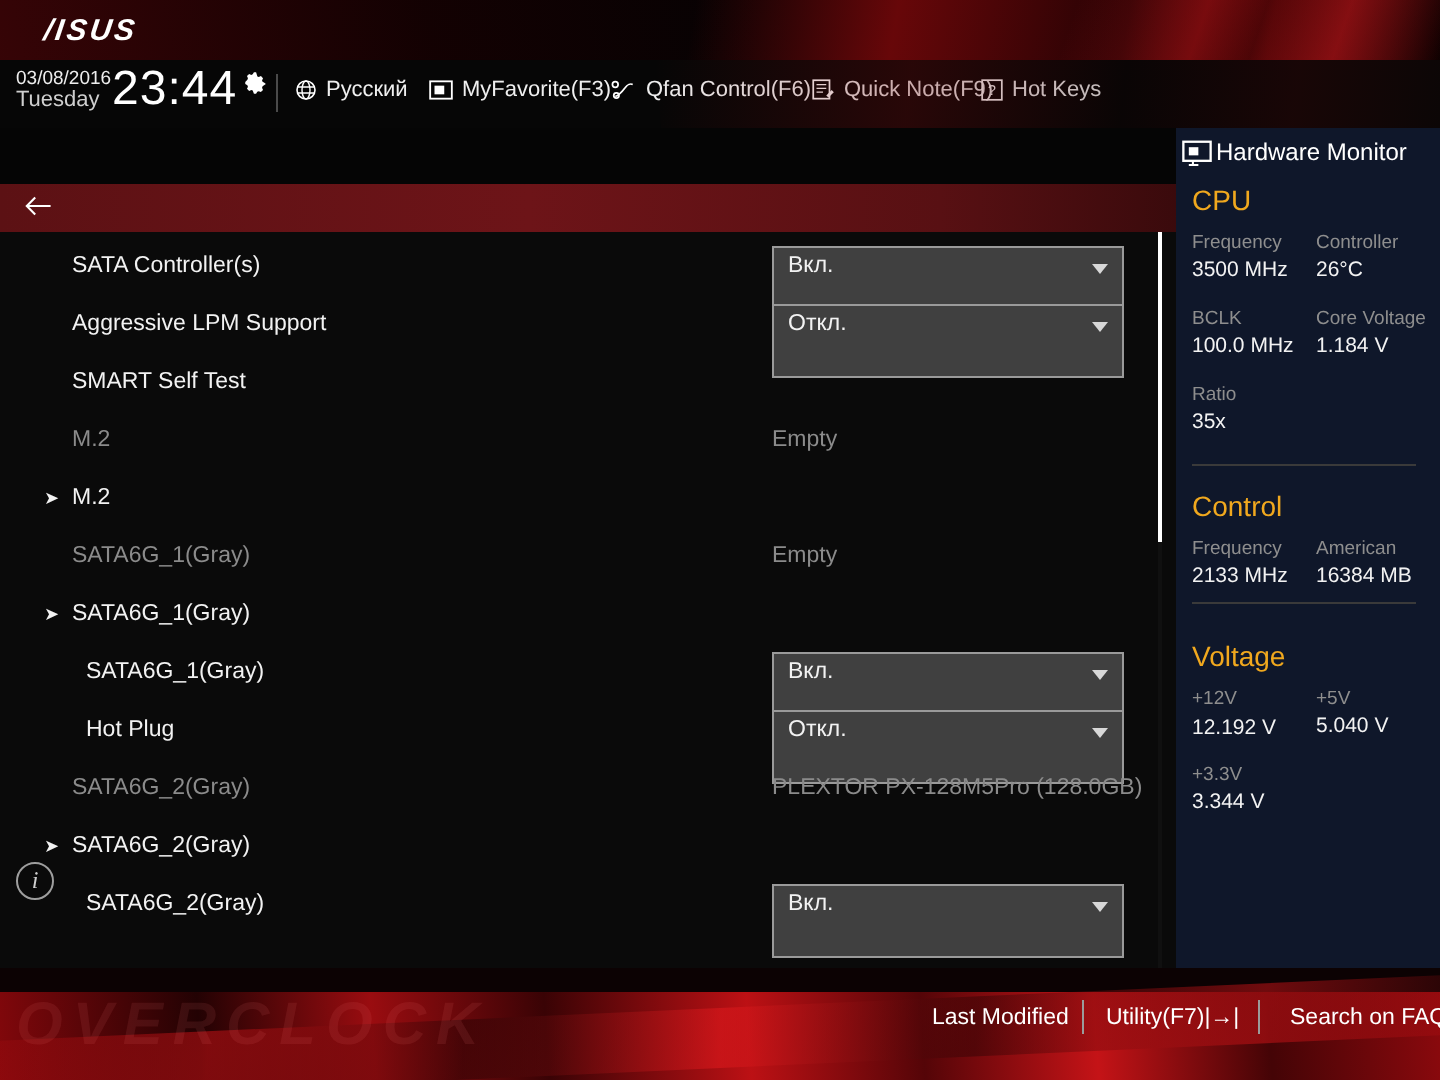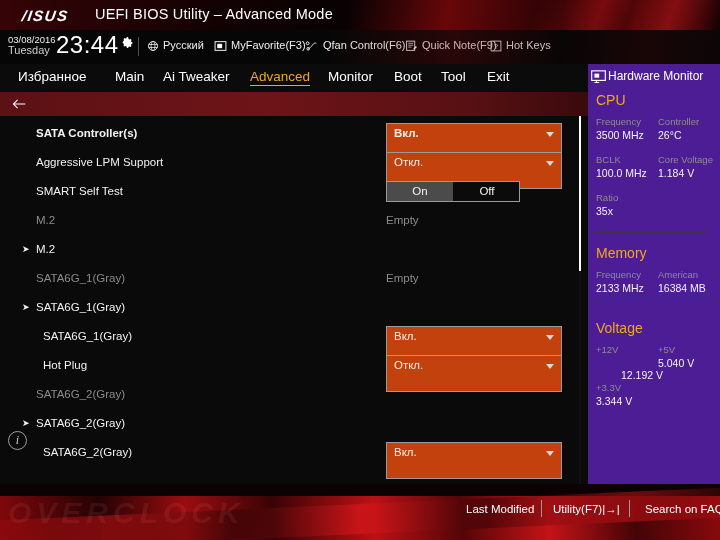--- a/index.html
+++ b/index.html
@@ -73,41 +73,41 @@
   .panel { position: absolute; left: 0; top: 116px; width: 588px; height: 368px; background: #0a0a0a; overflow: hidden; }
   .row { position: absolute; left: 0; width: 588px; height: 29px; }
   .row .lbl { position: absolute; top: 7px; font-size: 11.5px; white-space: nowrap; }
   .lbl.white { color: #f2f2f2; }
   .lbl.grey  { color: #8b8b8b; }
   .arrowmark { position: absolute; left: 22px; top: 8px; color: #f2f2f2; font-size: 11px; line-height: 11px; }
   .valtext { position: absolute; left: 386px; top: 7px; font-size: 11.5px; color: #8b8b8b; white-space: nowrap; }
 
   .dd {
     position: absolute; left: 386px; top: 3px; width: 176px; height: 37px;
-    background: #c2410c; border: 1px solid #9a9a9a;
+    background: #404040; border: 1px solid #9a9a9a;
   }
   .dd .v { position: absolute; left: 7px; top: 3px; font-size: 11.5px; color: #f2f2f2; }
   .dd .cv { position: absolute; right: 7px; top: 8px; width: 0; height: 0;
             border-left: 4px solid transparent; border-right: 4px solid transparent; border-top: 5px solid #d8d8d8; }
 
   .toggle { position: absolute; left: 386px; top: 3px; width: 134px; height: 21px; border: 1px solid #9a9a9a; background: #0b0b0b; }
   .toggle .opt { position: absolute; top: 0; height: 19px; width: 66px; font-size: 11.5px; color: #f2f2f2; text-align: center; line-height: 19px; }
   .toggle .opt.on  { left: 0; }
   .toggle .opt.off { left: 67px; }
   .toggle .opt.sel { background: #4b4b4b; }
 
   .pscroll { position: absolute; left: 579px; top: 0; width: 2px; height: 368px; background: #101010; }
   .pscroll i { position: absolute; left: 0; top: 0; width: 2px; height: 155px; background: #ffffff; display: block; }
 
   .infobtn { position: absolute; left: 8px; top: 315px; width: 19px; height: 19px; border: 1.3px solid #9e9e9e;
              border-radius: 50%; color: #cfcfcf; font-size: 12px; font-family: "Liberation Serif", serif;
              font-style: italic; text-align: center; line-height: 17px; }
 
   
-  .hwm { position: absolute; left: 588px; top: 64px; width: 132px; height: 420px; background: #4c1d95; }
+  .hwm { position: absolute; left: 588px; top: 64px; width: 132px; height: 420px; background: #0f172a; }
   .hwm-title { position: absolute; left: 20px; top: 5px; font-size: 12px; color: #fff; }
   .monitor-ic { position: absolute; left: 3px; top: 6px; }
   .sect { position: absolute; left: 8px; font-size: 14px; color: #f0a81e; }
   .mk { position: absolute; font-size: 9.5px; color: #8e8e8e; }
   .mv { position: absolute; font-size: 10.5px; color: #f2f2f2; }
   .hr { position: absolute; left: 8px; width: 112px; height: 1px; background: #3a3a3a; }
 
   
   .botbar { position: absolute; left: 0; top: 484px; width: 720px; height: 56px; overflow: hidden;
             background: #0c0203; }
@@ -124,21 +124,20 @@
   .botsep { position: absolute; top: 500px; width: 1px; height: 17px; background: #9b9b9b; }
   .version { position: absolute; left: 0; top: 519px; width: 720px; text-align: center; font-size: 11px; color: #fff; }
 </style>
 </head>
 <body>
 
 <div id="app">
 
   <div class="titlebar">
     <div class="asus-logo">/ISUS</div>
-    <div class="title-text">UEFI BIOS Utility – Advanced Mode</div>
   </div>
 
   <div class="utilbar">
     <div class="dt">
       <span class="d">03/08/2016</span>
       <span class="w">Tuesday</span>
     </div>
     <div class="clock">23:44</div>
     <span class="gear-ic">
       <svg width="13" height="13" viewBox="0 0 24 24">
@@ -189,61 +188,47 @@
     <div class="uitem" style="left:490px">
       <span class="ic">
         <svg width="12" height="12" viewBox="0 0 22 22">
             <rect x="2" y="2" width="18" height="18" fill="none" stroke="#fff" stroke-width="1.6"></rect>
             <text x="11" y="16" font-size="13" fill="#fff" text-anchor="middle" font-family="Liberation Sans">?</text>
           </svg>
       </span><span>Hot Keys</span>
     </div>
   </div>
 
-  <div class="tabbar">
-    <div class="tab" style="left:18px">Избранное</div>
-    <div class="tab" style="left:115px">Main</div>
-    <div class="tab" style="left:163px">Ai Tweaker</div>
-    <div class="tab active" style="left:250px">Advanced</div>
-    <div class="tab" style="left:328px">Monitor</div>
-    <div class="tab" style="left:394px">Boot</div>
-    <div class="tab" style="left:441px">Tool</div>
-    <div class="tab" style="left:487px">Exit</div>
-  </div>
 
   <div class="crumb">
     <span class="back">
       <svg width="14" height="12" viewBox="0 0 20 14">
           <path d="M8 1L2 7l6 6M2 7h17" fill="none" stroke="#fff" stroke-width="1.5"></path>
         </svg>
     </span>
   </div>
 
   <div class="panel">
     <div id="rows">
-        <div class="row" style="top: 4px; font-weight: bold;">
+        <div class="row" style="top: 4px;">
           <span class="lbl white" style="left: 36px;">SATA Controller(s)</span>
           <div class="dd">
             <span class="v">Вкл.</span>
             <span class="cv"></span>
           </div>
         </div>
         <div class="row" style="top: 33px;">
           <span class="lbl white" style="left: 36px;">Aggressive LPM Support</span>
           <div class="dd">
             <span class="v">Откл.</span>
             <span class="cv"></span>
           </div>
         </div>
         <div class="row" style="top: 62px;">
           <span class="lbl white" style="left: 36px;">SMART Self Test</span>
-          <div class="toggle">
-            <span class="opt on sel">On</span>
-            <span class="opt off">Off</span>
-          </div>
         </div>
         <div class="row" style="top: 91px;">
           <span class="lbl grey" style="left: 36px;">M.2</span>
           <span class="valtext">Empty</span>
         </div>
         <div class="row" style="top: 120px;">
           <span class="arrowmark" style="font-size: 9px;">➤</span>
           <span class="lbl white" style="left: 36px;">M.2</span>
         </div>
         <div class="row" style="top: 149px;">
@@ -263,20 +248,21 @@
         </div>
         <div class="row" style="top: 236px;">
           <span class="lbl white" style="left: 43px;">Hot Plug</span>
           <div class="dd">
             <span class="v">Откл.</span>
             <span class="cv"></span>
           </div>
         </div>
         <div class="row" style="top: 265px;">
           <span class="lbl grey" style="left: 36px;">SATA6G_2(Gray)</span>
+          <span class="valtext">PLEXTOR PX-128M5Pro (128.0GB)</span>
         </div>
         <div class="row" style="top: 294px;">
           <span class="arrowmark" style="font-size: 9px;">➤</span>
           <span class="lbl white" style="left: 36px;">SATA6G_2(Gray)</span>
         </div>
         <div class="row" style="top: 323px;">
           <span class="lbl white" style="left: 43px;">SATA6G_2(Gray)</span>
           <div class="dd">
             <span class="v">Вкл.</span>
             <span class="cv"></span>
@@ -304,29 +290,29 @@
         <div class="mv" style="left: 8px; top: 65px;">3500 MHz</div>
         <div class="mk" style="left: 70px; top: 52px;">Controller</div>
         <div class="mv" style="left: 70px; top: 65px;">26°C</div>
         <div class="mk" style="left: 8px; top: 90px;">BCLK</div>
         <div class="mv" style="left: 8px; top: 103px;">100.0 MHz</div>
         <div class="mk" style="left: 70px; top: 90px;">Core Voltage</div>
         <div class="mv" style="left: 70px; top: 103px;">1.184 V</div>
         <div class="mk" style="left: 8px; top: 128px;">Ratio</div>
         <div class="mv" style="left: 8px; top: 141px;">35x</div>
         <div class="hr" style="top: 168px;"></div>
-        <div class="sect" style="top: 181px;">Memory</div>
+        <div class="sect" style="top: 181px;">Control</div>
         <div class="mk" style="left: 8px; top: 205px;">Frequency</div>
         <div class="mv" style="left: 8px; top: 218px;">2133 MHz</div>
         <div class="mk" style="left: 70px; top: 205px;">American</div>
         <div class="mv" style="left: 70px; top: 218px;">16384 MB</div>
         <div class="hr" style="top: 237px;"></div>
         <div class="sect" style="top: 256px;">Voltage</div>
         <div class="mk" style="left: 8px; top: 280px;">+12V</div>
-        <div class="mv" style="left: 8px; top: 305px; margin-left: 25px;">12.192 V</div>
+        <div class="mv" style="left: 8px; top: 294px;">12.192 V</div>
         <div class="mk" style="left: 70px; top: 280px;">+5V</div>
         <div class="mv" style="left: 70px; top: 293px;">5.040 V</div>
         <div class="mk" style="left: 8px; top: 318px;">+3.3V</div>
         <div class="mv" style="left: 8px; top: 331px;">3.344 V</div>
       </div>
   </div>
 
   <div class="botbar">
     <div class="streak"></div>
     <div class="streak2"></div>

